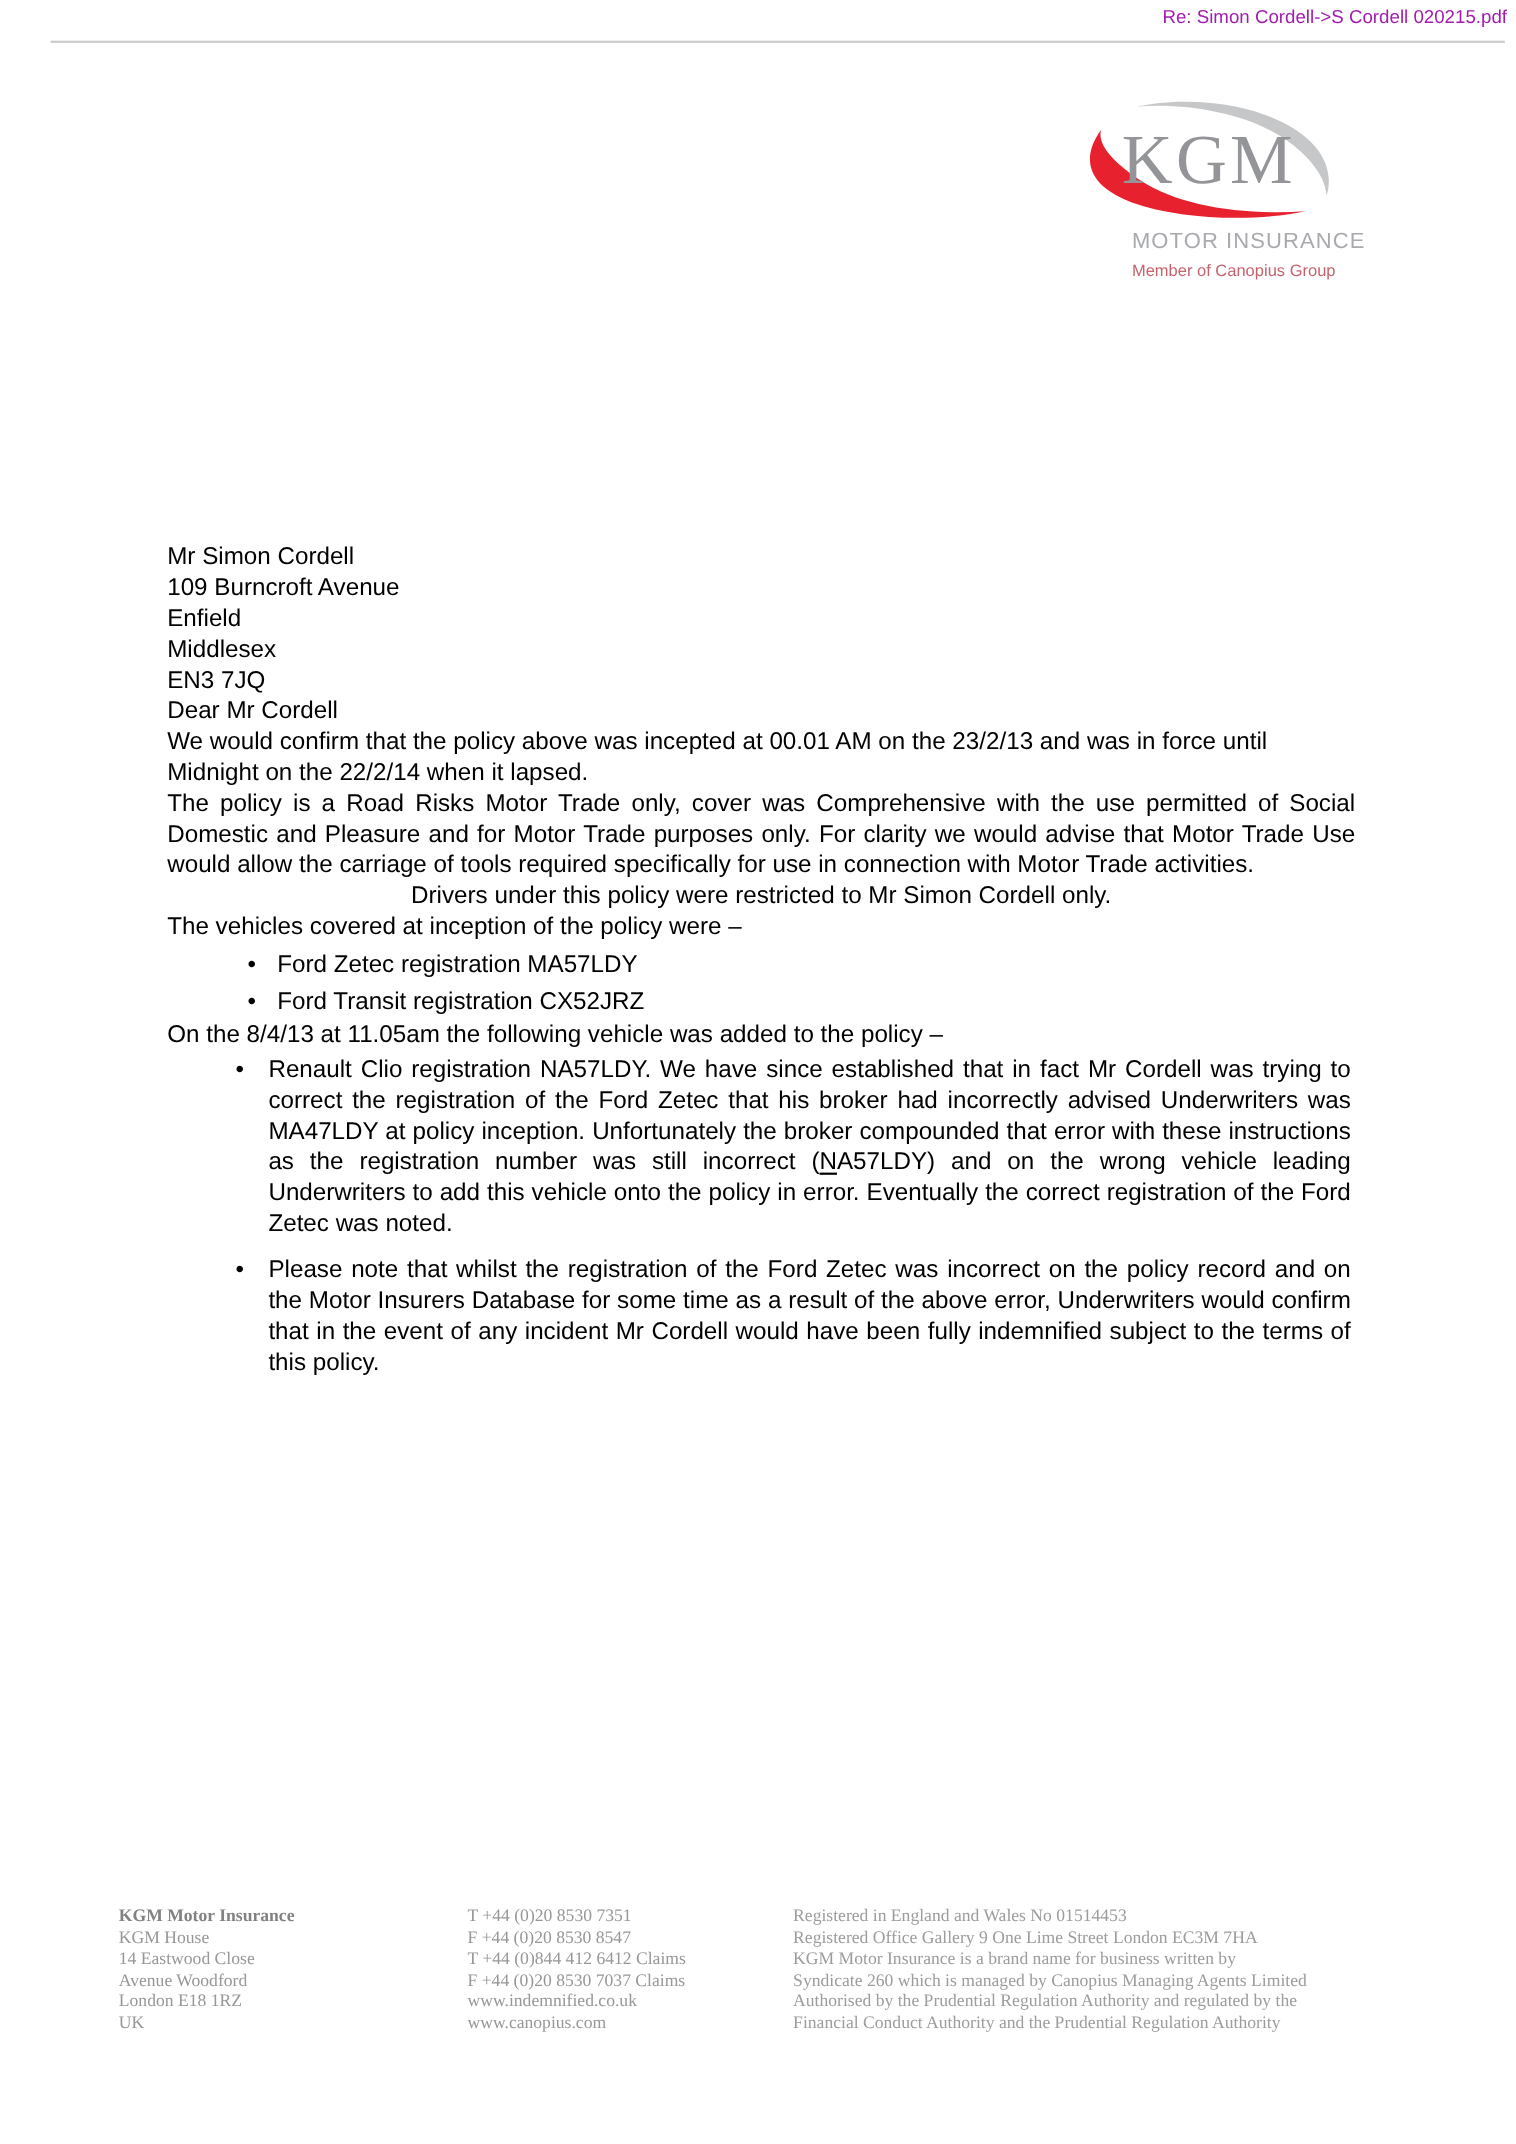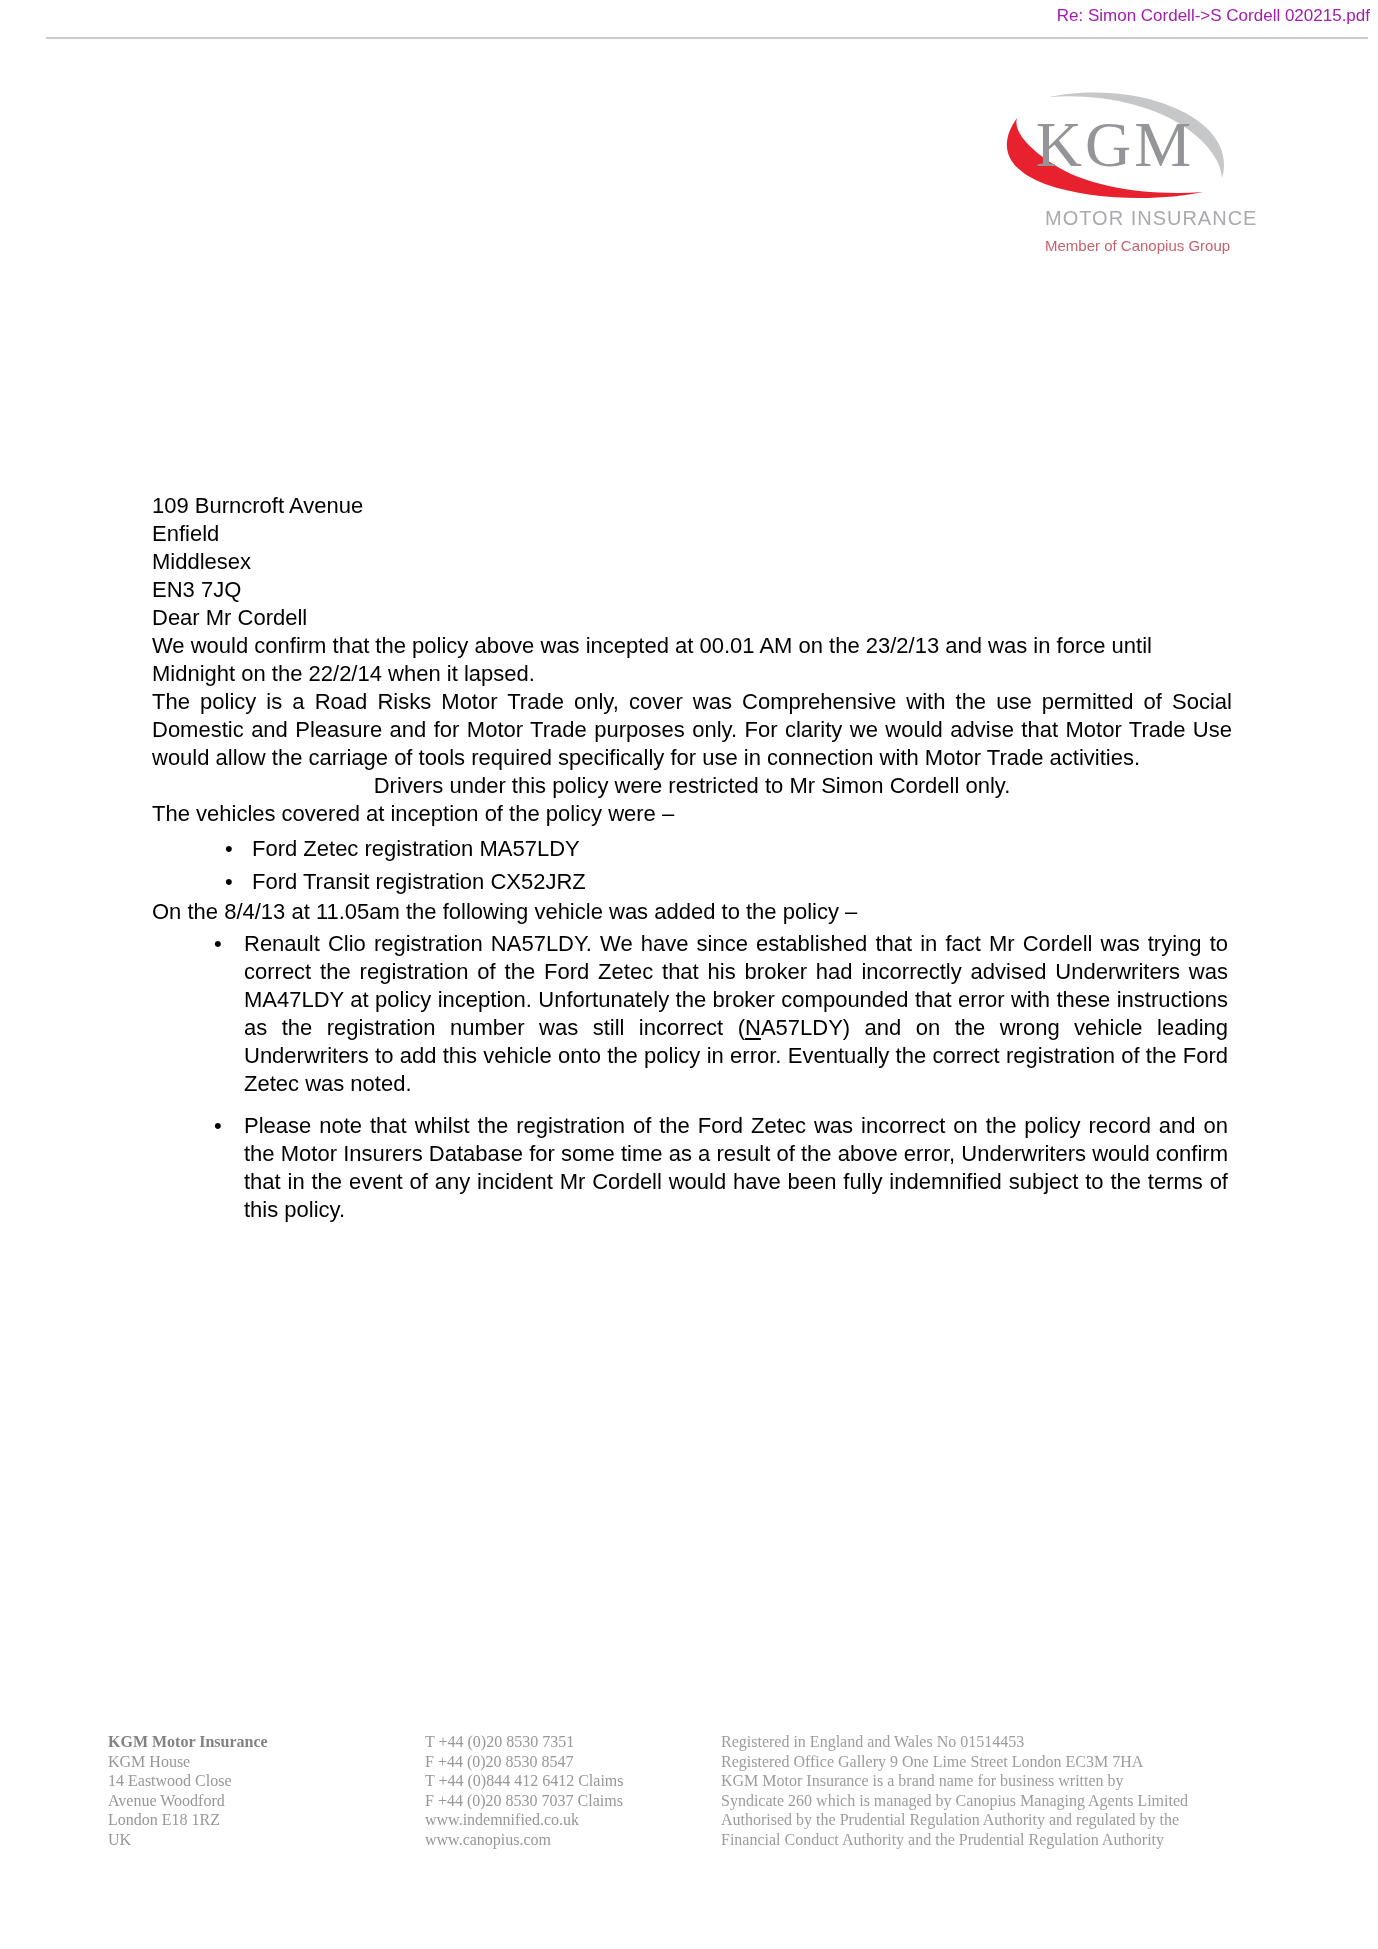--- a/index.html
+++ b/index.html
@@ -23,21 +23,21 @@
   .header-divider {
     position:absolute;
     top:37px; left:46px; right:10px;
     border-top:2px solid #cbcbcb;
     height:0;
   }
 
   
   .logo {
     position:absolute;
-    top:88px; right:151px;
+    top:88px; right:167px;
     width:230px;
     text-align:left;
   }
   .logo-tagline {
     font-size:20px;
     letter-spacing:1px;
     color:#a8aaad;
     padding-left:48px;
     margin-top:0px;
     white-space:nowrap;
@@ -140,20 +140,21 @@
       <path d="M 20 30 C 2 55, 6 80, 48 96 C 95 113, 165 113, 206 104 C 150 108, 90 99, 56 76 C 33 61, 16 44, 20 30 Z" fill="#e8212e"></path>
       <text x="118" y="78" text-anchor="middle" font-family="Liberation Serif, serif" font-size="64" letter-spacing="3" fill="#939598">KGM</text>
     </svg>
     <div class="logo-tagline">MOTOR INSURANCE</div>
     <div class="logo-member">Member of Canopius Group</div>
   </div>
 
   <div class="letter">
 
     <div class="recipient">
+      <div>Mr Simon Cordell</div>
       <div>109 Burncroft Avenue</div>
       <div>Enfield</div>
       <div>Middlesex</div>
       <div>EN3 7JQ</div>
     </div>
 
 
     <p class="salutation">Dear Mr Cordell</p>
 
 

